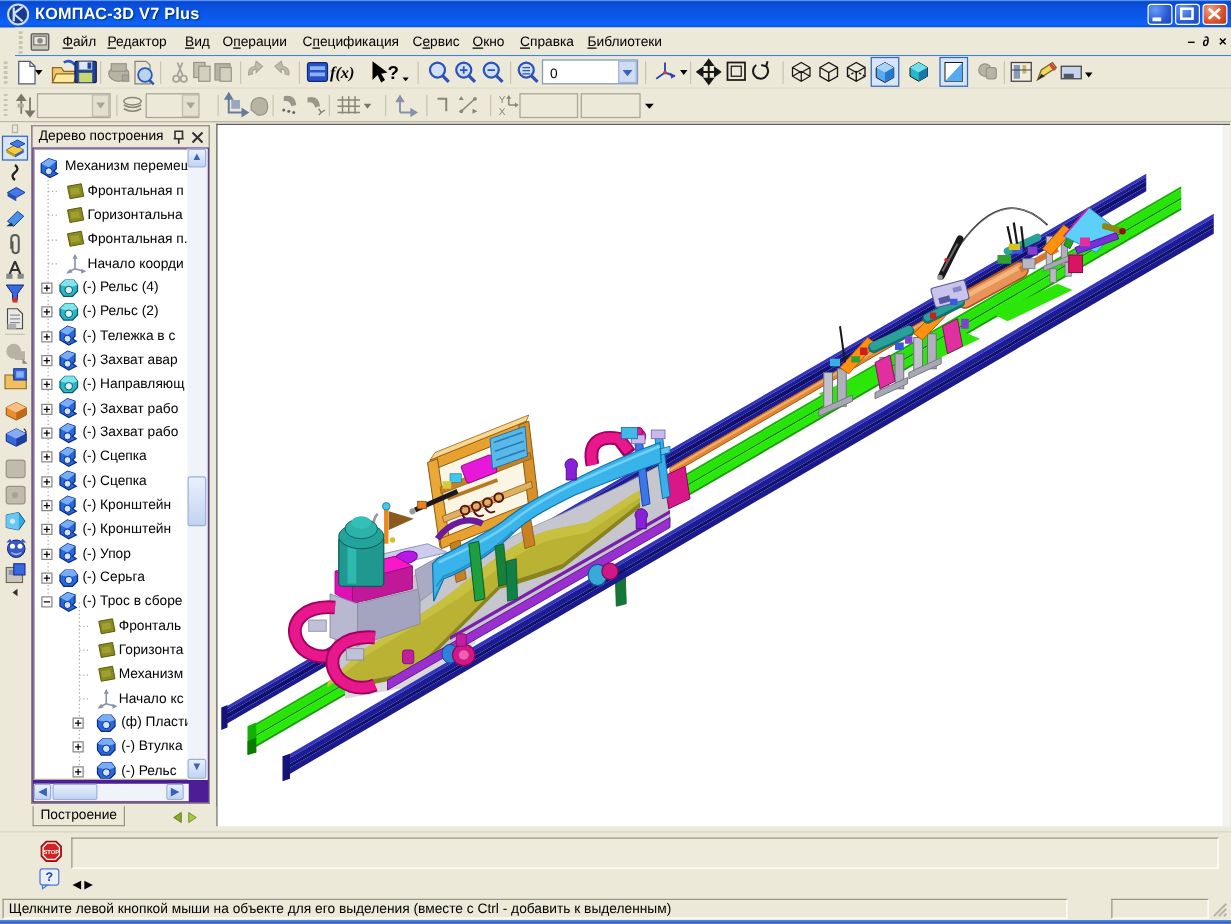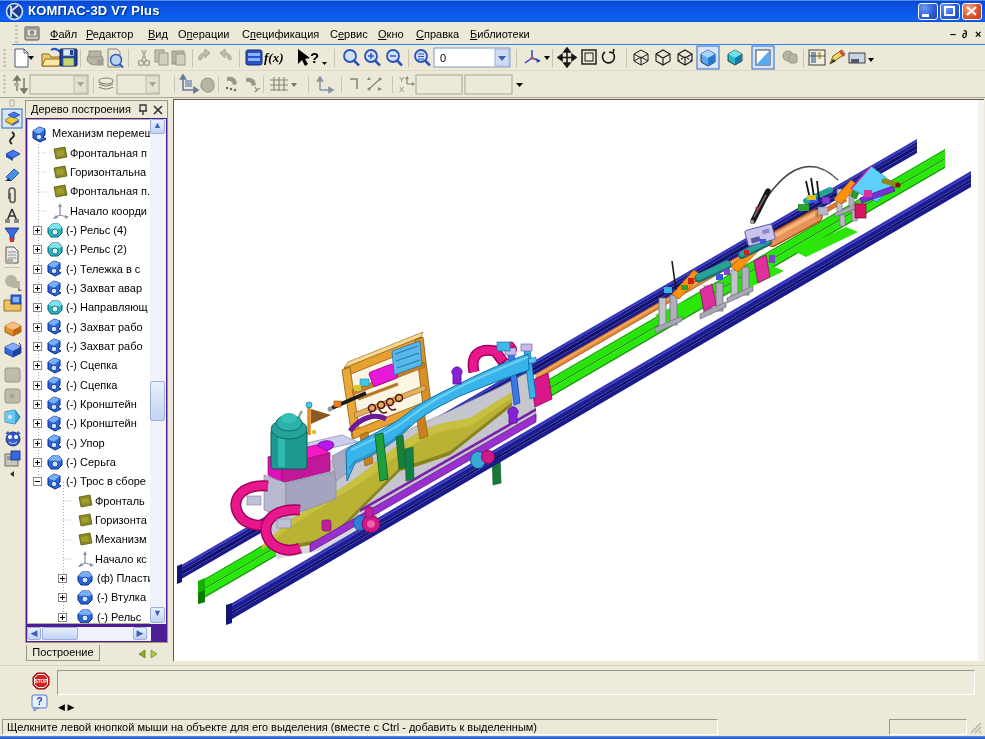--- a/index.html
+++ b/index.html
@@ -859,20 +859,20 @@
     <div id="propfield"></div>
     <svg class="abs" style="left:31px;top:28px" width="18" height="18" viewBox="0 0 18 18">
       <rect x="1" y="1" width="15" height="13" rx="2" fill="#e8f0fc" stroke="#5577cc"></rect>
       <path d="M3 14 L3 17 L7 14 Z" fill="#e8f0fc" stroke="#5577cc"></path>
       <text x="8.5" y="11" font-size="10" fill="#2244aa" text-anchor="middle" font-weight="bold">?</text>
     </svg>
     <div class="abs" style="left:58px;top:36px;font-size:9px;color:#000">◀ ▶</div>
   </div>
 
   <div id="statusbar" class="abs">
-    <div class="scell" style="left:2px;width:716px">Щелкните левой кнопкой мыши на объекте для его выделения (вместе с Ctrl - добавить к выделенным)</div>
+    <div class="scell" style="left:2px;width:852px">Щелкните левой кнопкой мыши на объекте для его выделения (вместе с Ctrl - добавить к выделенным)</div>
     <div class="scell" style="left:889px;width:78px"></div>
     <svg class="abs" style="left:969px;top:3px" width="13" height="13" viewBox="0 0 13 13">
       <path d="M12 2 L2 12 M12 6 L6 12 M12 10 L10 12" stroke="#b8b4a4" stroke-width="1.5"></path>
     </svg>
   </div>
   <div id="bluebottom" class="abs"></div>
 </div>
 
 </body></html>

